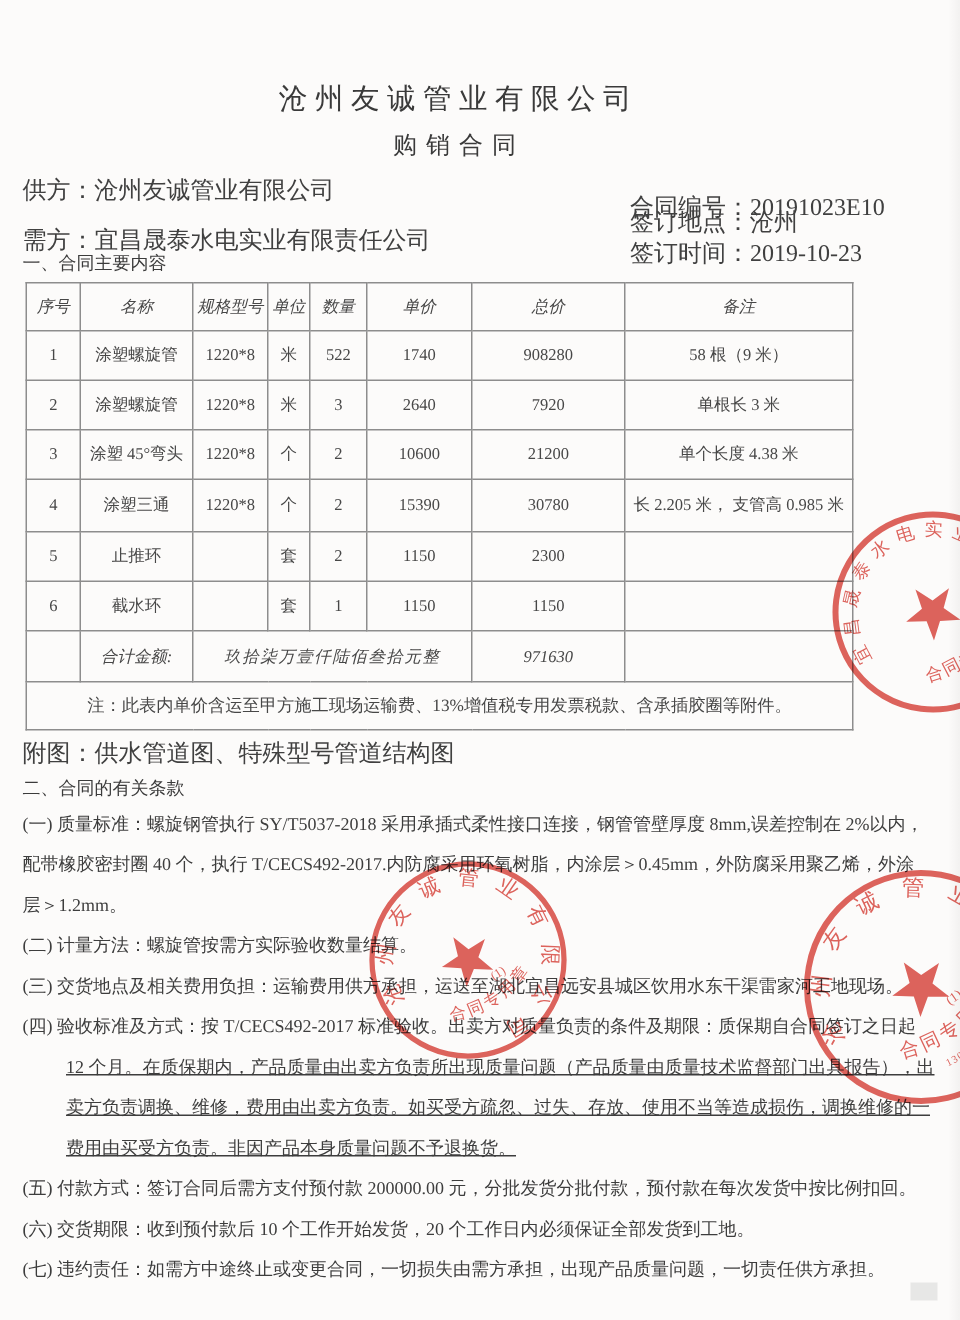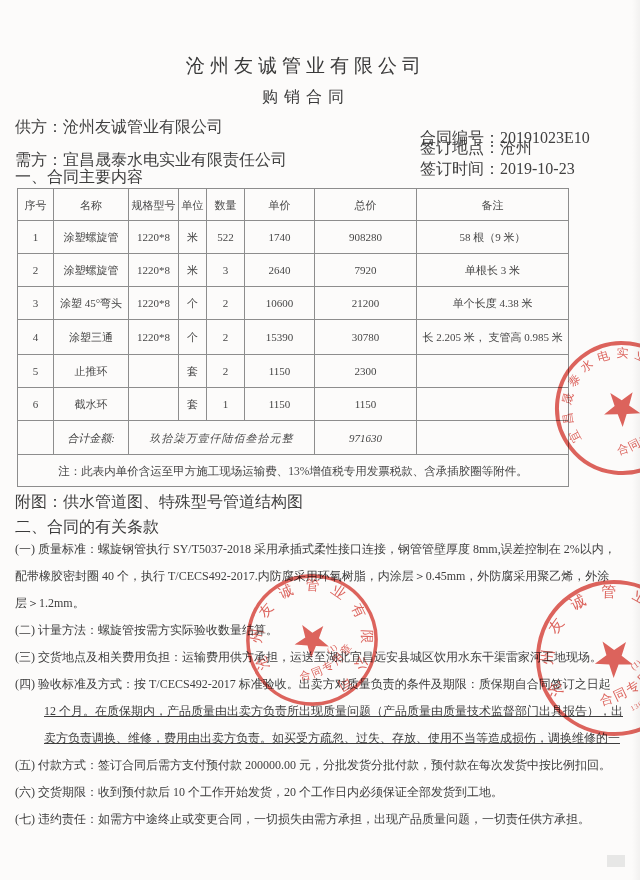--- a/index.html
+++ b/index.html
@@ -2,27 +2,27 @@
 <html><head>
 <meta charset="utf-8">
 <style>
   html,body{margin:0;padding:0;background:#e8e8e8;}
   .page{position:relative;width:640px;height:880px;margin:0 auto;background:#fcfbfa;overflow:hidden;
         font-family:"Liberation Serif","DejaVu Serif",serif;color:#3d3d3d;}
   .abs{position:absolute;}
   .doc-title{top:53px;left:4px;width:604px;text-align:center;font-size:19px;letter-spacing:5px;color:#3a3a3a;}
   .doc-subtitle{top:87px;left:4px;width:604px;text-align:center;font-size:16px;letter-spacing:6px;color:#3a3a3a;font-family:Liberation Serif, serif;}
   .meta-line{font-size:16px;white-space:nowrap;color:#404040;}
-  .sec-heading{font-size:16px;white-space:nowrap;color:#3b3b3b;}
+  .sec-heading{font-size:12px;white-space:nowrap;color:#3b3b3b;}
   table.items{position:absolute;left:17px;top:188px;width:551px;border-collapse:collapse;table-layout:fixed;
         font-size:11px;color:#474747;}
   table.items th,table.items td{border:1px solid #8d8d8d;font-weight:normal;text-align:center;
         padding:1px 2px;line-height:14px;overflow:hidden;}
   table.items tr{height:33px;}
-  table.items tr.hdr{height:32px;}
+  table.items tr.hdr{height:32px;font-style:italic;}
   td.note-cell{text-align:left;padding:2px 6px;font-size:11.5px;white-space:nowrap;}
   td.words-cell{letter-spacing:1px;}
   .clauses{position:absolute;left:15px;top:536px;width:615px;font-size:12px;line-height:27px;color:#3d3d3d;}
   .cl-line{white-space:nowrap;height:27px;}
   .hang .cl-line + .cl-line{padding-left:29px;text-decoration:underline;}
   .stamp{position:absolute;color:#d8423a;opacity:.82;mix-blend-mode:multiply;filter:blur(.25px);}
   .stamp text{font-family:"Liberation Serif","DejaVu Serif",serif;}
   .artifact{left:607px;top:855px;width:18px;height:12px;background:#dcdcdc;opacity:.65;}
   .edge-shade{right:0;top:0;width:8px;height:880px;background:linear-gradient(to right,rgba(0,0,0,0),rgba(0,0,0,.04));}
 </style>
@@ -149,20 +149,21 @@
     <div>
       <div class="cl-line">(二) 计量方法：螺旋管按需方实际验收数量结算。</div>
     </div>
     <div>
       <div class="cl-line">(三) 交货地点及相关费用负担：运输费用供方承担，运送至湖北宜昌远安县城区饮用水东干渠雷家河工地现场。</div>
     </div>
     <div class="hang">
       <div class="cl-line">(四) 验收标准及方式：按 T/CECS492-2017 标准验收。出卖方对质量负责的条件及期限：质保期自合同签订之日起</div>
       <div class="cl-line">12 个月。在质保期内，产品质量由出卖方负责所出现质量问题（产品质量由质量技术监督部门出具报告），出</div>
       <div class="cl-line">卖方负责调换、维修，费用由出卖方负责。如买受方疏忽、过失、存放、使用不当等造成损伤，调换维修的一</div>
+      <div class="cl-line">费用由买受方负责。非因产品本身质量问题不予退换货。</div>
     </div>
     <div>
       <div class="cl-line">(五) 付款方式：签订合同后需方支付预付款 200000.00 元，分批发货分批付款，预付款在每次发货中按比例扣回。</div>
     </div>
     <div>
       <div class="cl-line">(六) 交货期限：收到预付款后 10 个工作开始发货，20 个工作日内必须保证全部发货到工地。</div>
     </div>
     <div>
       <div class="cl-line">(七) 违约责任：如需方中途终止或变更合同，一切损失由需方承担，出现产品质量问题，一切责任供方承担。</div>
     </div>

